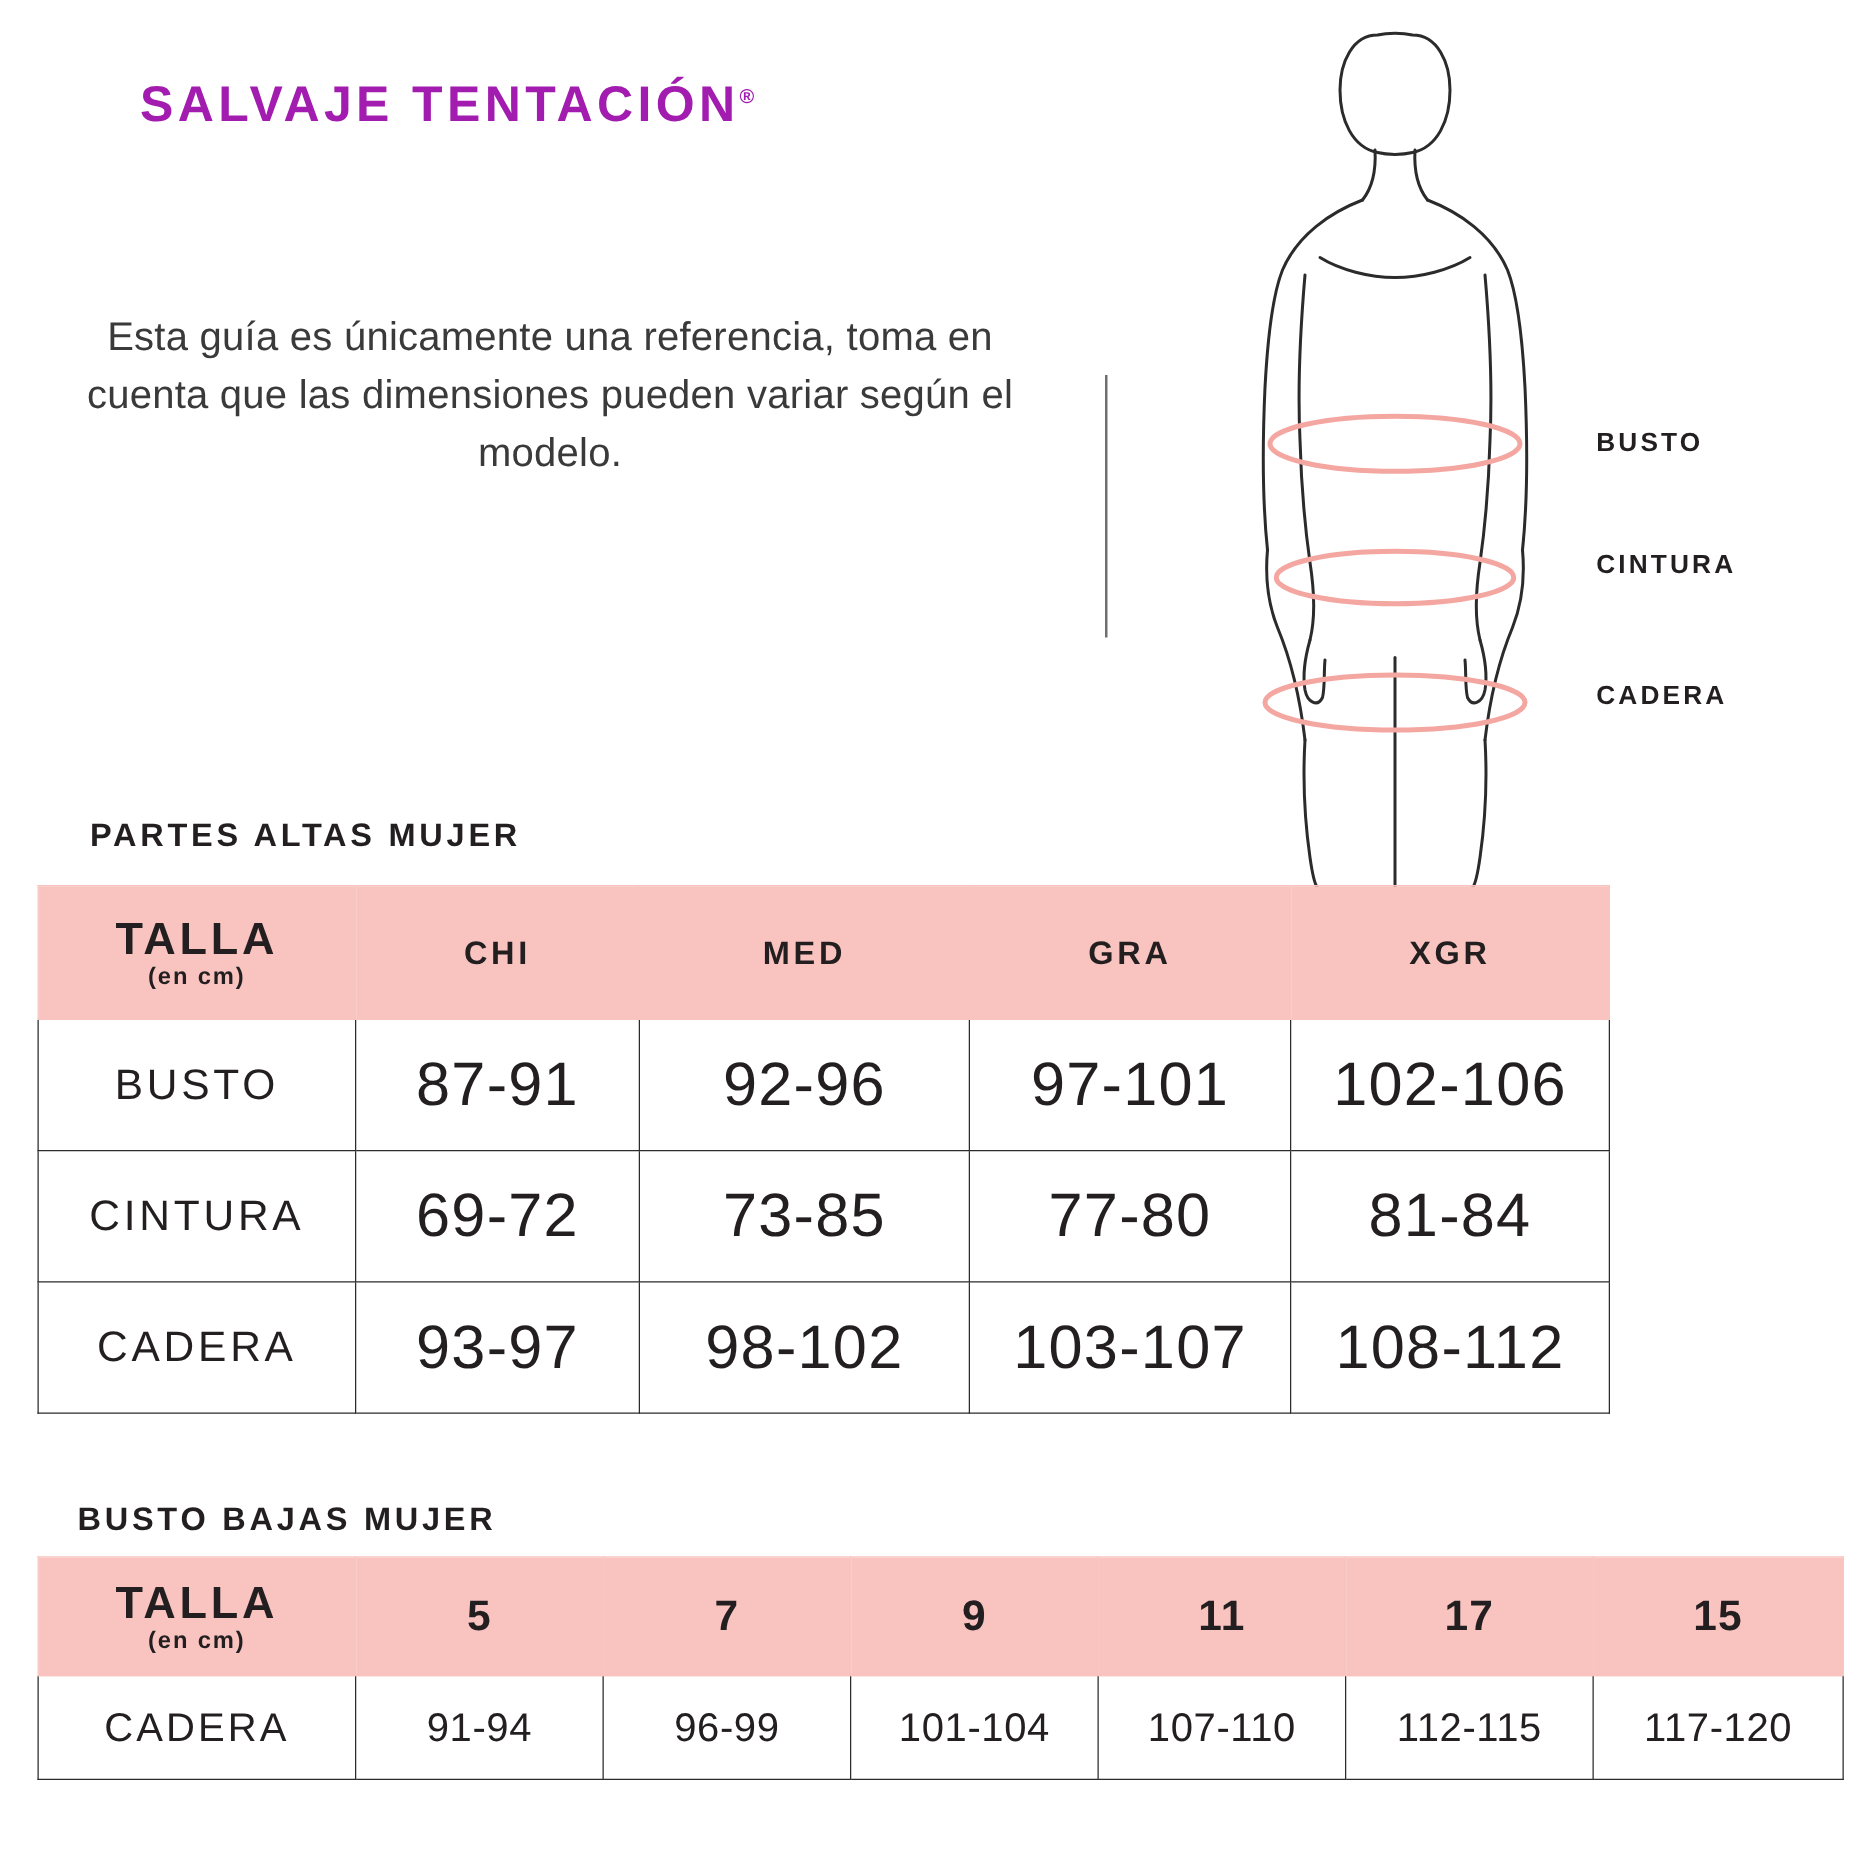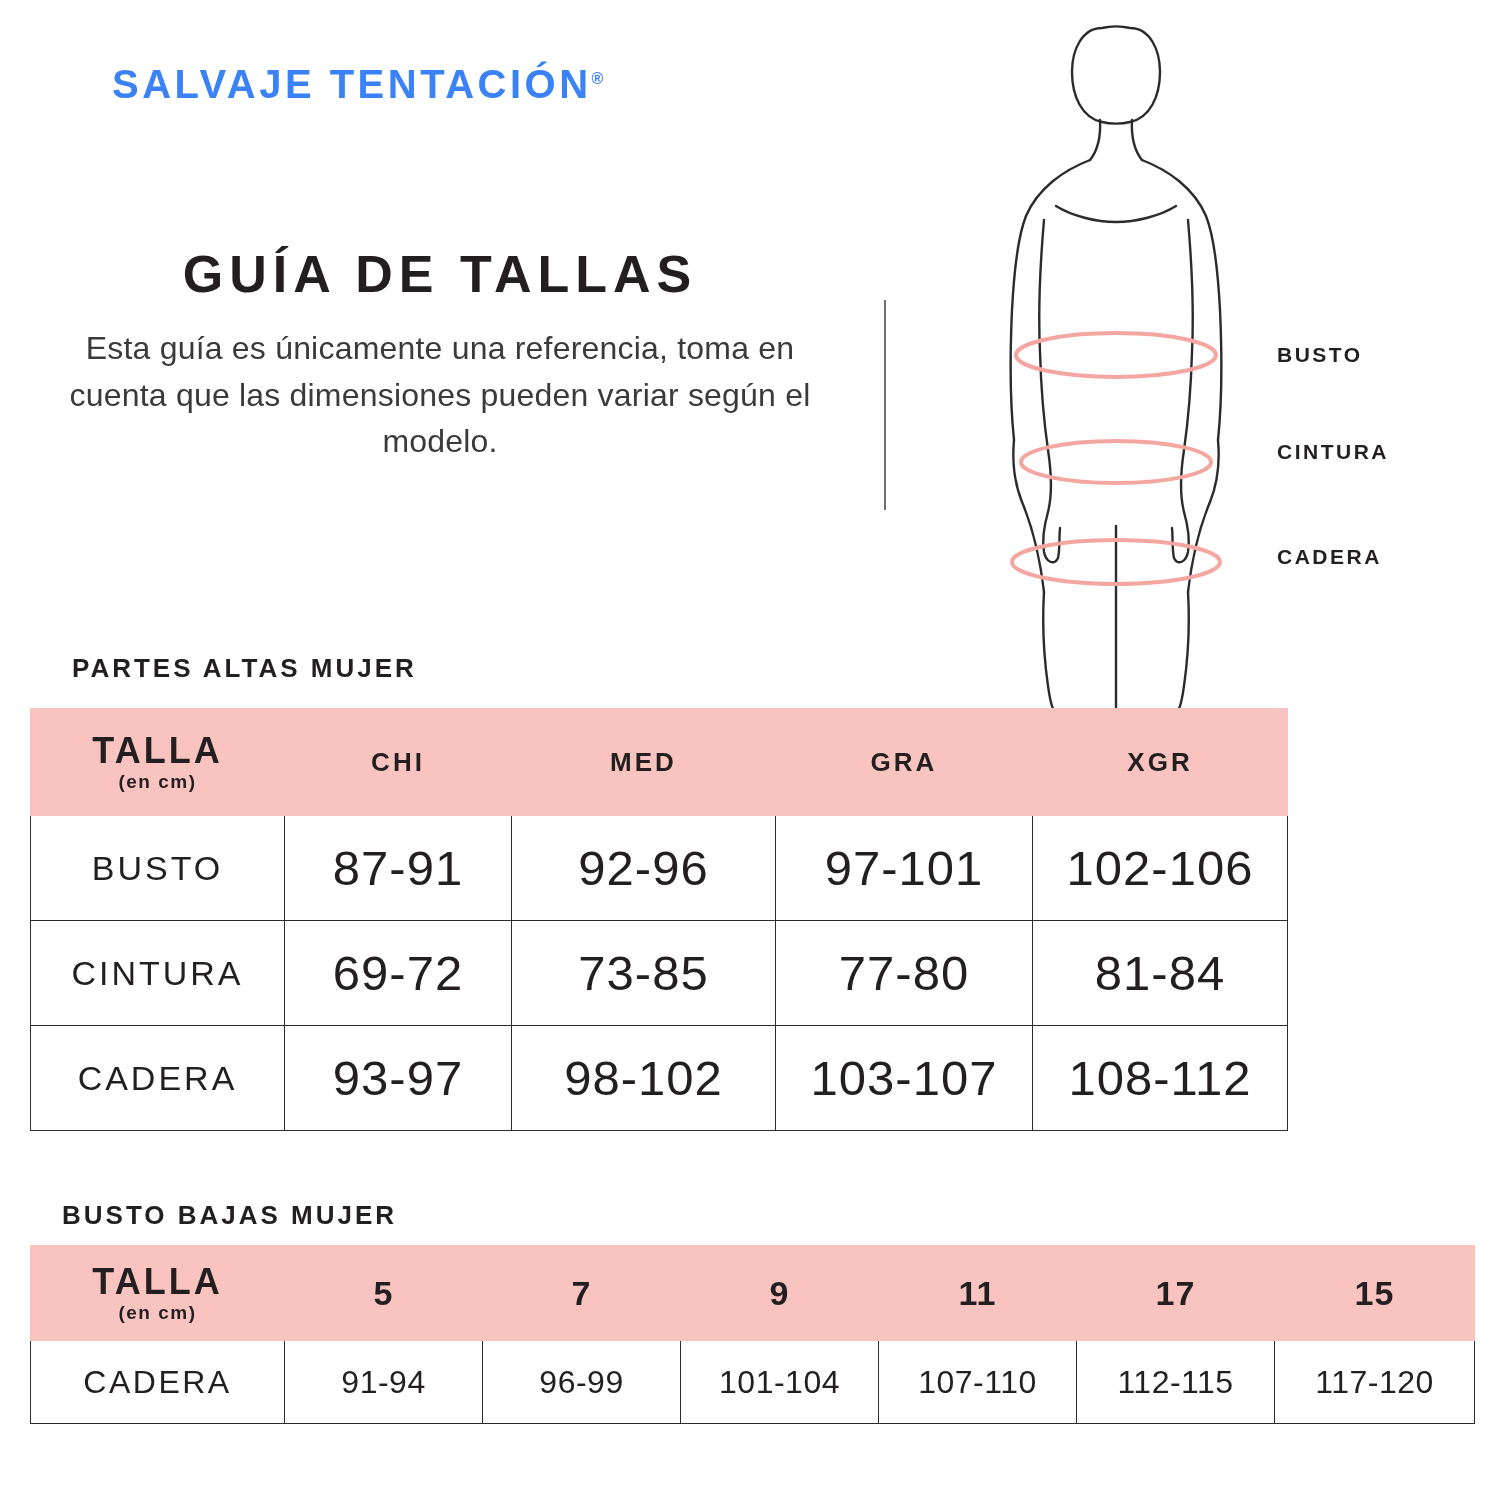--- a/index.html
+++ b/index.html
@@ -17,21 +17,21 @@
   }
 
   
   .brand {
     position: absolute;
     left: 112px;
     top: 62px;
     font-size: 40px;
     font-weight: bold;
     letter-spacing: 3.5px;
-    color: #3b82f6;
+    color: #a21caf;
     white-space: nowrap;
   }
   .brand .reg {
     font-size: 16px;
     vertical-align: super;
     letter-spacing: 0;
     font-weight: bold;
   }
 
   
@@ -174,21 +174,20 @@
   }
 </style>
 </head>
 <body>
 
 <div class="brand">
   <span>SALVAJE TENTACIÓN</span><span class="reg">®</span>
 </div>
 
 <div class="intro">
-  <div class="intro-title">GUÍA DE TALLAS</div>
   <div class="intro-text">Esta guía es únicamente una referencia, toma en cuenta que las dimensiones pueden variar según el modelo.</div>
 </div>
 
 <div class="v-divider"></div>
 
 <div class="figure-wrap">
   <svg width="340" height="700" viewBox="0 0 340 700" xmlns="http://www.w3.org/2000/svg">
     <g fill="none" stroke="#2b2b2b" stroke-width="2.4" stroke-linecap="round" stroke-linejoin="round">
 
       <path d="M142,18 C122,18 112,40 112,62 C112,86 122,108 142,112 C150,114 162,114 170,112 C190,108 200,86 200,62 C200,40 190,18 170,18 C162,16 150,16 142,18 Z"></path>

